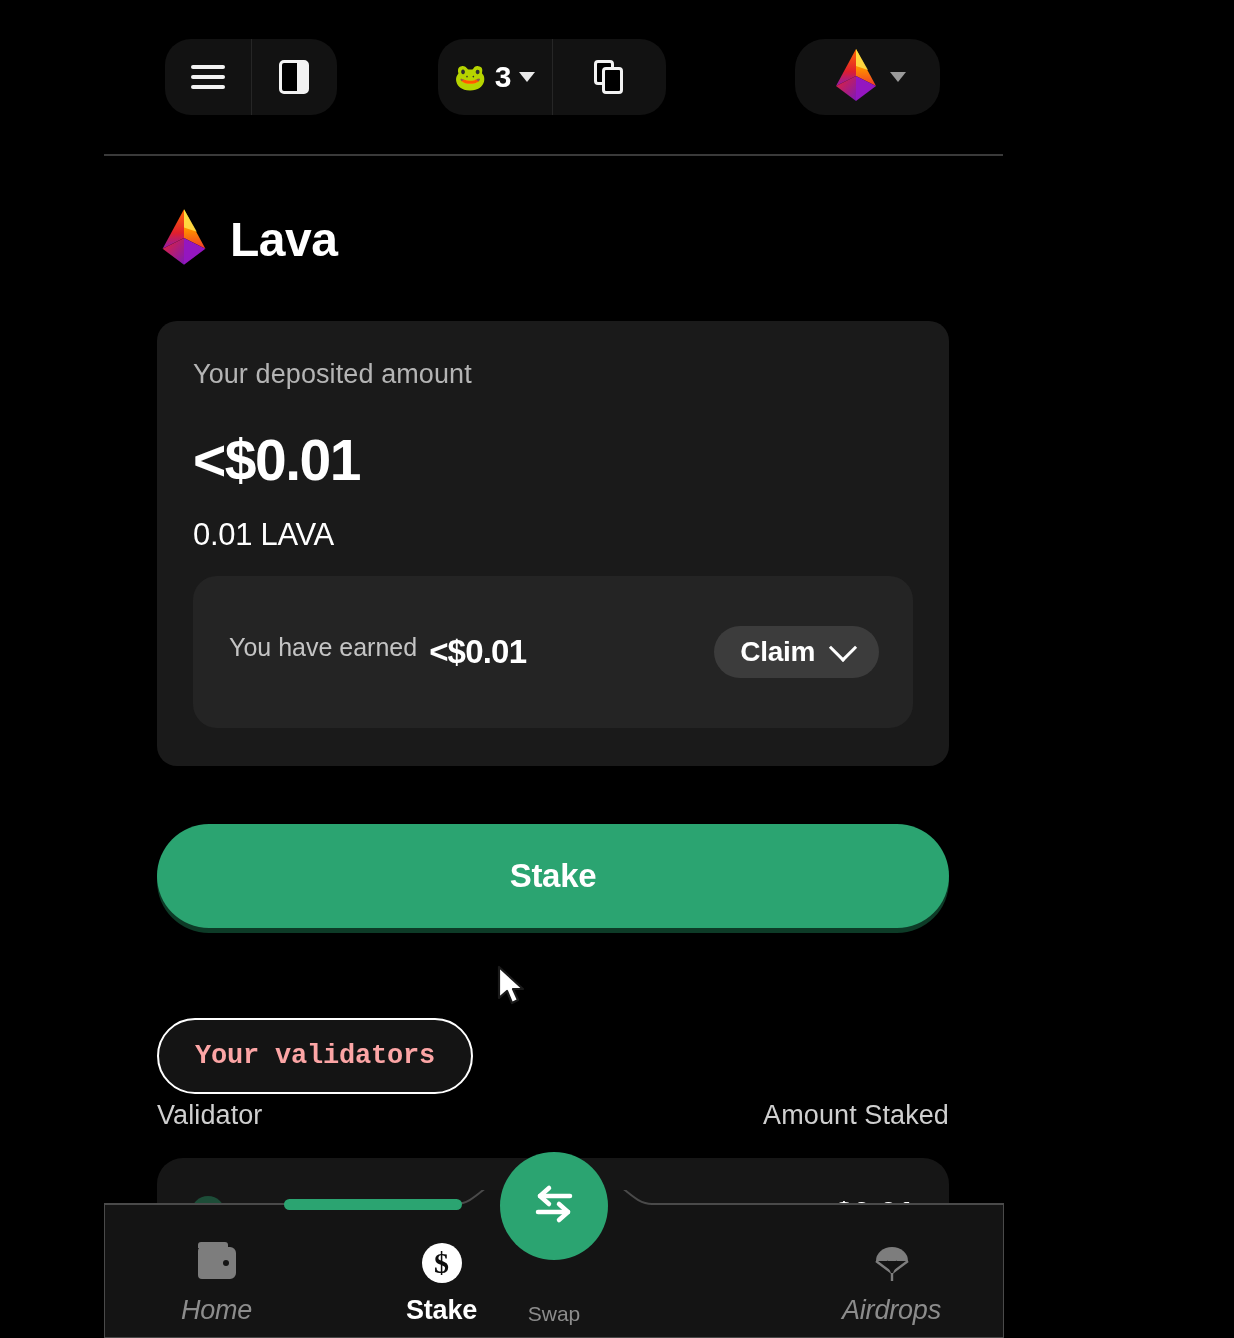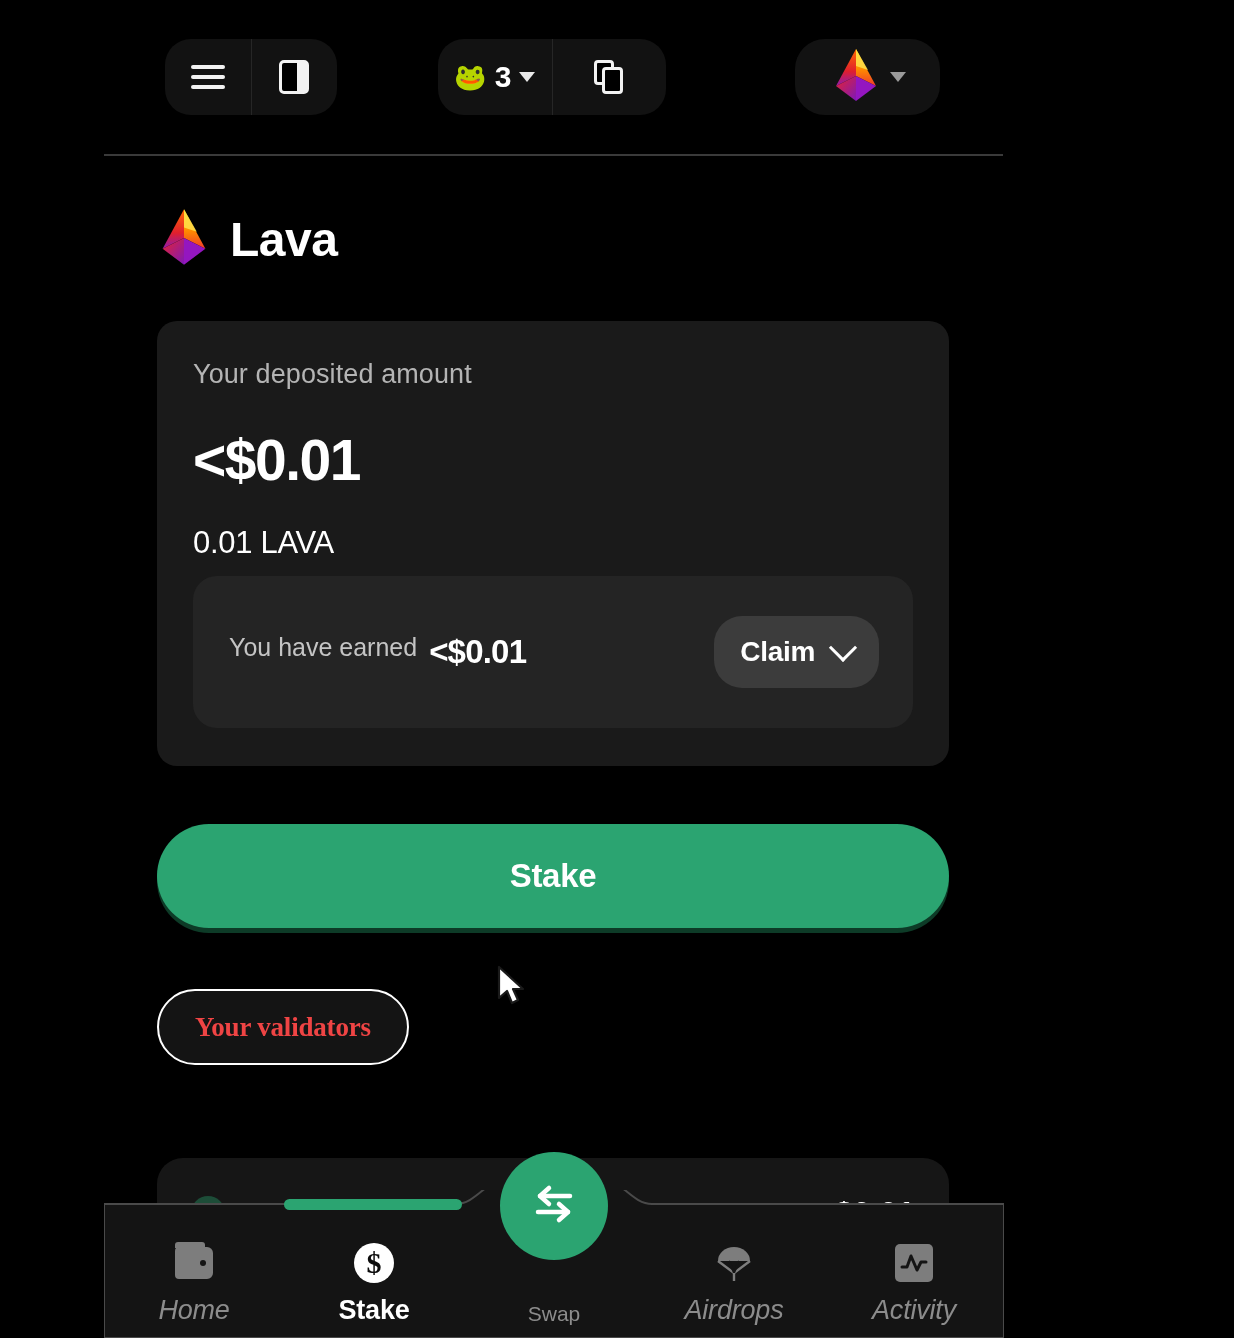--- a/index.html
+++ b/index.html
@@ -142,21 +142,21 @@
     color: #ffffff;
     font-size: 57px;
     font-weight: bold;
     letter-spacing: -1.5px;
     margin-top: 42px;
     line-height: 1;
   }
   .amount-token {
     color: #ffffff;
     font-size: 31px;
-    margin-top: 36px;
+    margin-top: 28px;
     letter-spacing: -0.3px;
   }
 
   .earned-box {
     position: absolute;
     left: 36px; top: 255px;
     width: 720px; height: 152px;
     background: #242424;
     border-radius: 24px;
     box-sizing: border-box;
@@ -166,21 +166,21 @@
     padding: 0 34px 0 36px;
   }
   .earned-text-wrap { display:flex; flex-direction: row; gap: 12px; }
   .earned-label { color: #c4c4c4; font-size: 25px; }
   .earned-amount { color: #ffffff; font-size: 33px; font-weight: bold; letter-spacing: -0.8px; }
 
   .claim-btn {
     background: #3c3c3c;
     border: none;
     border-radius: 28px;
-    height: 72px;
+    height: 52px;
     padding: 0 26px;
     display: flex; align-items: center; gap: 18px;
     cursor: pointer;
   }
   .claim-label { color: #ffffff; font-size: 28px; font-weight: bold; letter-spacing: -0.3px; }
   .chevron {
     width: 17px; height: 17px;
     border-right: 3.5px solid #ffffff;
     border-bottom: 3.5px solid #ffffff;
     transform: rotate(45deg) translate(-3px,-3px);
@@ -207,27 +207,28 @@
   .tabs {
     position: absolute;
     left: 53px; top: 833px;
     display: flex; gap: 18px;
   }
   .tab {
     border-radius: 40px;
     height: 76px;
     padding: 0 36px;
     display: flex; align-items: center; justify-content: center;
-    color: #ef4444;
+    color: #fca5a5;
     font-size: 27px;
     font-weight: bold;
     letter-spacing: -0.2px;
     cursor: pointer;
     box-sizing: border-box;
-    font-family: Liberation Serif, serif;
+    font-family: Liberation Mono, monospace;
+    margin-top: 29px;
   }
   .tab.active { background: #141414; border: 2.5px solid #ffffff; }
   .tab.inactive { background: #1c1c1c; border: 2.5px solid transparent; }
 
   
   .table-head {
     position: absolute;
     left: 53px; top: 944px;
     width: 792px;
     display: flex; justify-content: space-between;
@@ -460,20 +461,24 @@
         </button>
       </div>
     </div>
 
     <button class="stake-btn">Stake</button>
 
     <div class="tabs">
       <div class="tab active">Your validators</div>
     </div>
 
+    <div class="table-head">
+      <span class="th">Validator</span>
+      <span class="th">Amount Staked</span>
+    </div>
 
     <div class="table-row">
       <span class="row-dot"></span>
       <span class="row-val">$0.01</span>
     </div>
 
     <div class="progress-line"></div>
 
     <div class="bottom-nav">
       <svg class="nav-bg" viewBox="0 0 900 148" preserveAspectRatio="none">
@@ -502,30 +507,20 @@
             <svg width="42" height="42" viewBox="0 0 42 42">
               <path d="M5,19 A16,14 0 0 1 37,19 Z" fill="#7d7d7d"></path>
               <path d="M5,19 L21,31 L37,19" fill="none" stroke="#7d7d7d" stroke-width="2.4"></path>
               <path d="M16,19 L21,31 L26,19" fill="none" stroke="#141414" stroke-width="2"></path>
               <line x1="21" y1="31" x2="21" y2="39" stroke="#7d7d7d" stroke-width="2.4"></line>
             </svg>
           </span>
           <span class="nav-label dim">Airdrops</span>
         </div>
 
-        <div class="nav-item">
-          <span class="ico">
-            <span class="ico-chart">
-              <svg width="30" height="24" viewBox="0 0 30 24">
-                <polyline points="3,16 8,16 12,5 18,19 22,11 27,11" fill="none" stroke="#141414" stroke-width="3" stroke-linejoin="round" stroke-linecap="round"></polyline>
-              </svg>
-            </span>
-          </span>
-          <span class="nav-label dim">Activity</span>
-        </div>
       </div>
 
       <div class="swap-fab">
         <span>
           <svg width="56" height="50" viewBox="0 0 56 50">
             <line x1="14" y1="17" x2="44" y2="17" stroke="#ffffff" stroke-width="4.5" stroke-linecap="round"></line>
             <polyline points="23,9 14,17 23,25" fill="none" stroke="#ffffff" stroke-width="4.5" stroke-linecap="round" stroke-linejoin="round"></polyline>
             <line x1="12" y1="33" x2="42" y2="33" stroke="#ffffff" stroke-width="4.5" stroke-linecap="round"></line>
             <polyline points="33,25 42,33 33,41" fill="none" stroke="#ffffff" stroke-width="4.5" stroke-linecap="round" stroke-linejoin="round"></polyline>
           </svg>

